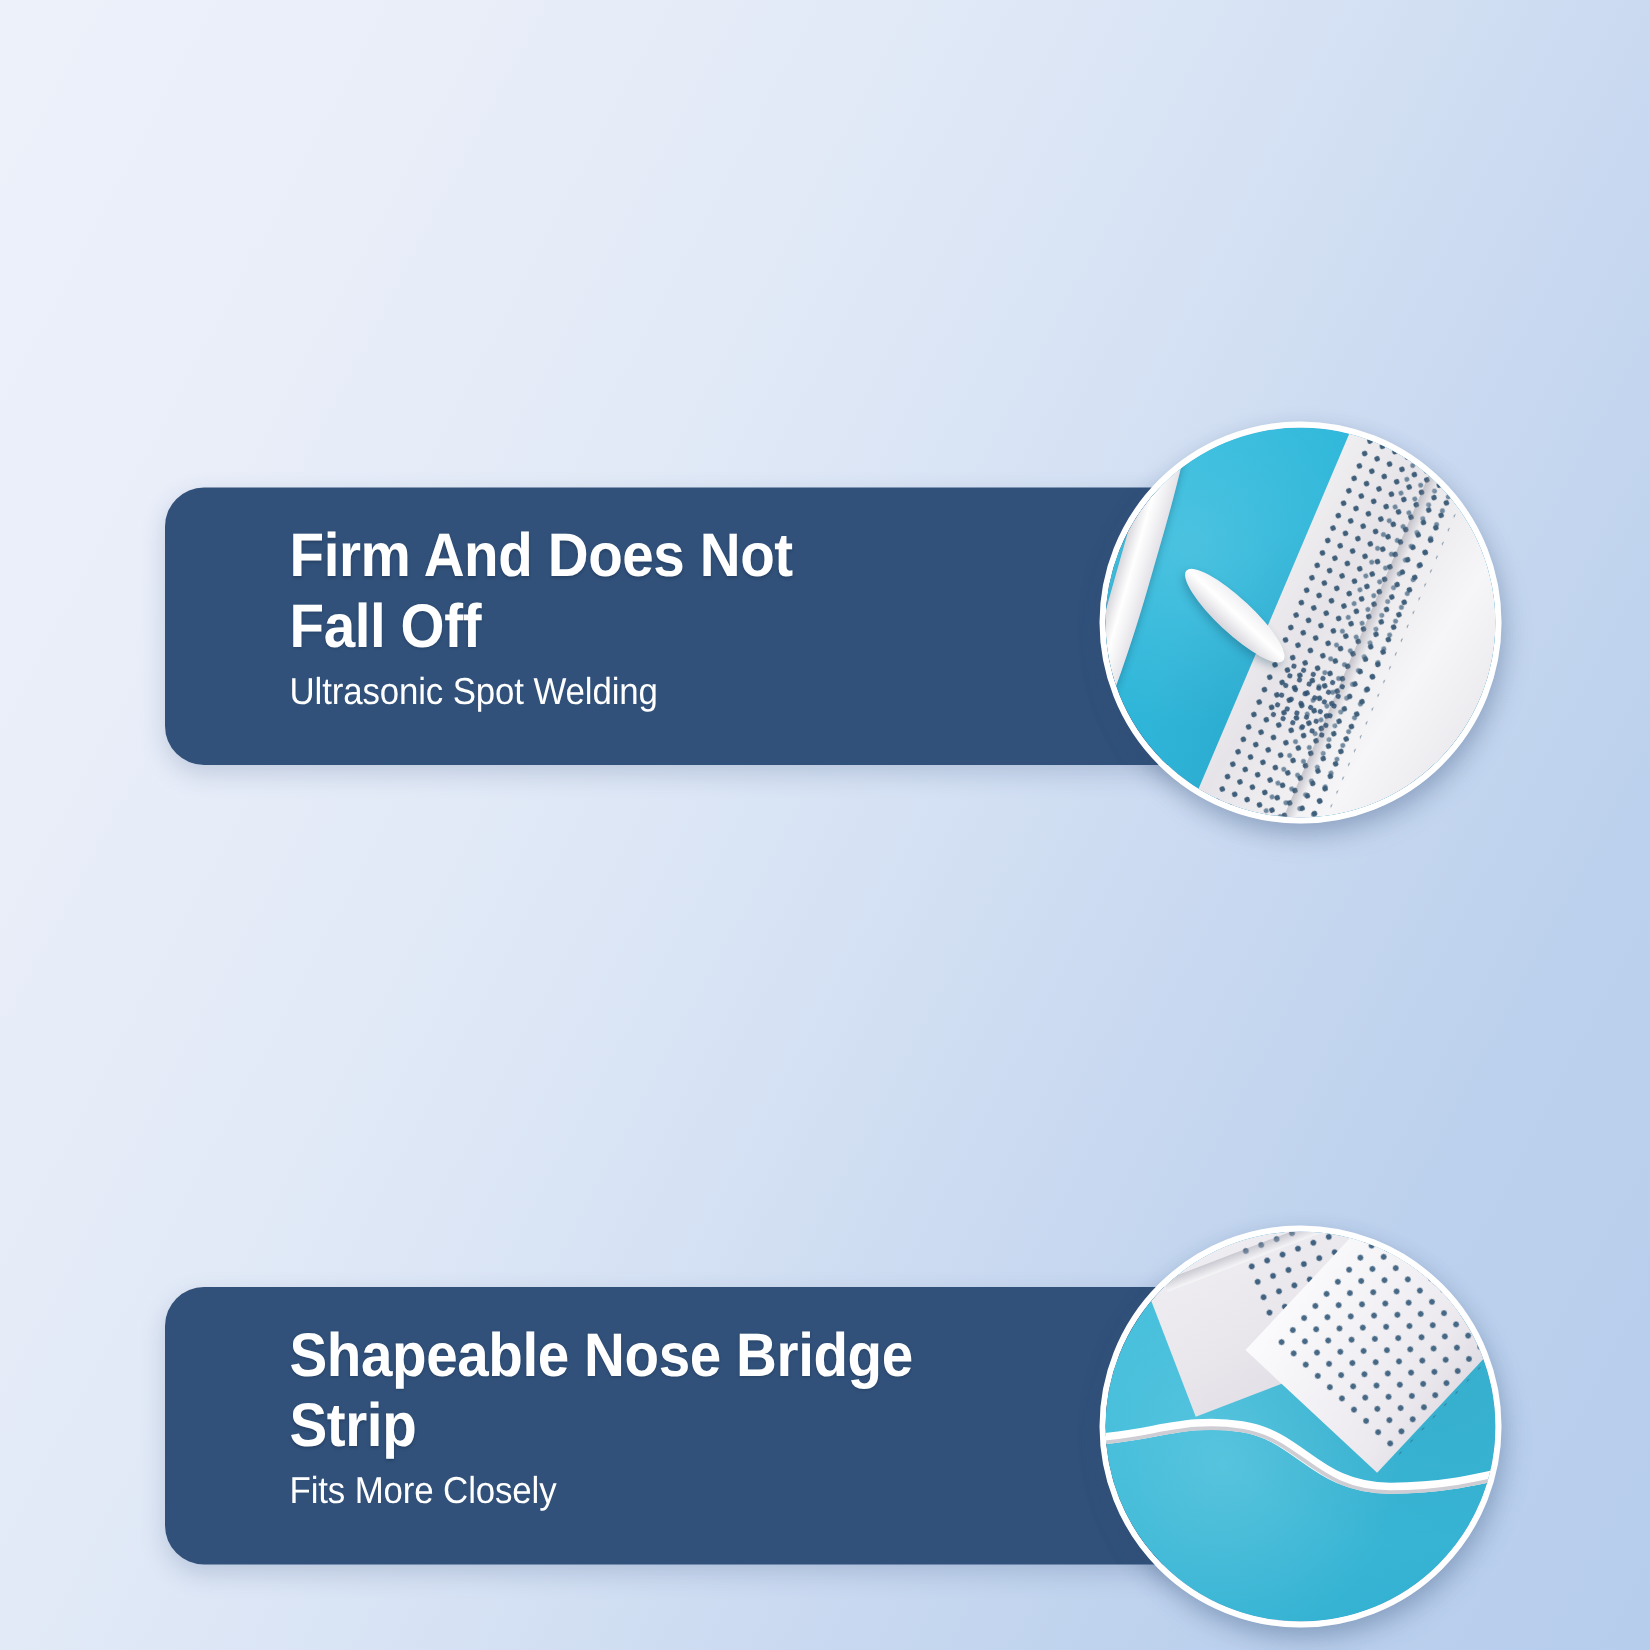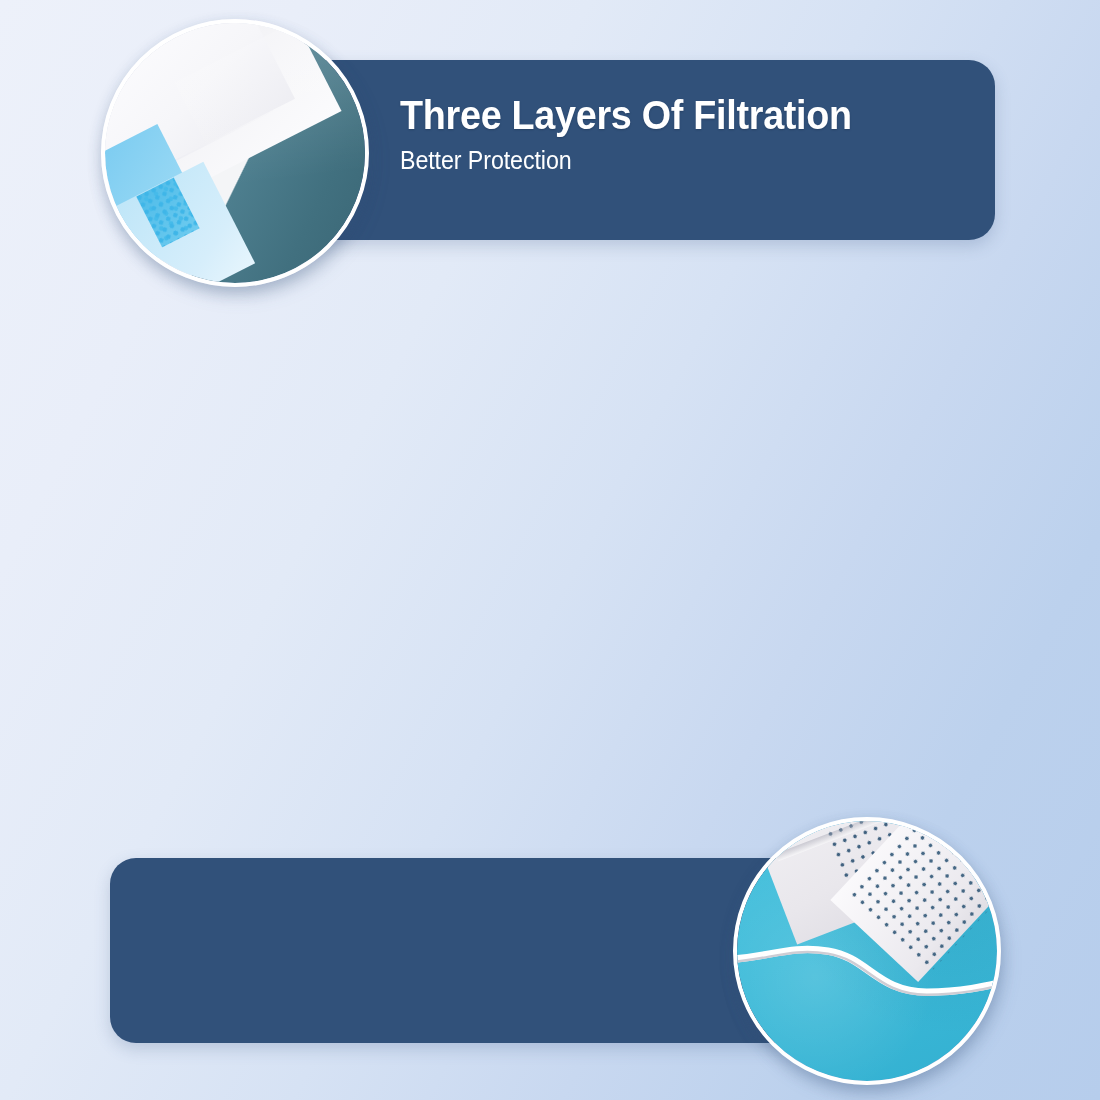--- a/index.html
+++ b/index.html
@@ -351,51 +351,57 @@
     border-radius: 50%;
     background: rgba(40, 70, 110, 0.16);
     filter: blur(9px);
   }
 </style>
 </head>
 <body>
 
 <div id="infographic">
 
+
   <div class="feature-row" style="top:0;height:300px;">
 
-    <div class="panel" style="left:205px; top:60px; width:790px; height:180px;"></div>
-
-    <div class="panel-text" style="left:400px; top:92px; width:560px;">
-      <div class="panel-title">Three Layers Of Filtration</div>
-      <div class="panel-sub">Better Protection</div>
+    <div class="panel" style="left:110px; top:325px; width:790px; height:185px;"></div>
+
+    <div class="panel-text" style="left:193px; top:347px; width:560px;">
+      <div class="panel-title">Firm And Does Not
+Fall Off</div>
+      <div class="panel-sub">Ultrasonic Spot Welding</div>
     </div>
 
-    <div class="circle-shadow" style="left:106px; top:30px; width:266px; height:266px;"></div>
-
-    <div class="photo-circle" style="left:101px; top:19px; width:268px; height:268px;">
+    <div class="circle-shadow" style="left:738px; top:292px; width:266px; height:266px;"></div>
+
+    <div class="photo-circle" style="left:733px; top:281px; width:268px; height:268px;">
       <div class="photo-inner">
-        <div class="ph1-bg"></div>
-        <div class="ph1-white-a"></div>
-        <div class="ph1-white-b"></div>
-        <div class="ph1-white-c"></div>
-        <div class="ph1-blue1"></div>
-        <div class="ph1-blue2"></div>
-        <div class="ph1-blue-fluff"></div>
-        <div class="ph1-teal-sheen"></div>
+        <div class="ph2-bg"></div>
+        <div class="ph2-mask"></div>
+        <div class="ph2-dots"></div>
+        <div class="ph2-dots2"></div>
+        <div class="ph2-pleat"></div>
+        <div class="ph2-loop"></div>
+        <div class="ph2-loop2"></div>
+        <div class="ph2-weld"></div>
       </div>
     </div>
   </div>
 
 
-
   <div class="feature-row" style="top:0;height:300px;">
 
     <div class="panel" style="left:110px; top:858px; width:790px; height:185px;"></div>
 
+    <div class="panel-text" style="left:193px; top:880px; width:560px;">
+      <div class="panel-title">Shapeable Nose Bridge
+Strip</div>
+      <div class="panel-sub">Fits More Closely</div>
+    </div>
 
     <div class="circle-shadow" style="left:738px; top:828px; width:266px; height:266px;"></div>
 
     <div class="photo-circle" style="left:733px; top:817px; width:268px; height:268px;">
       <div class="photo-inner">
         <div class="ph4-bg"></div>
         <div class="ph4-fold"></div>
         <div class="ph4-fold-dots"></div>
         <div class="ph4-pleatline"></div>
         <div class="ph4-fold2"></div>

